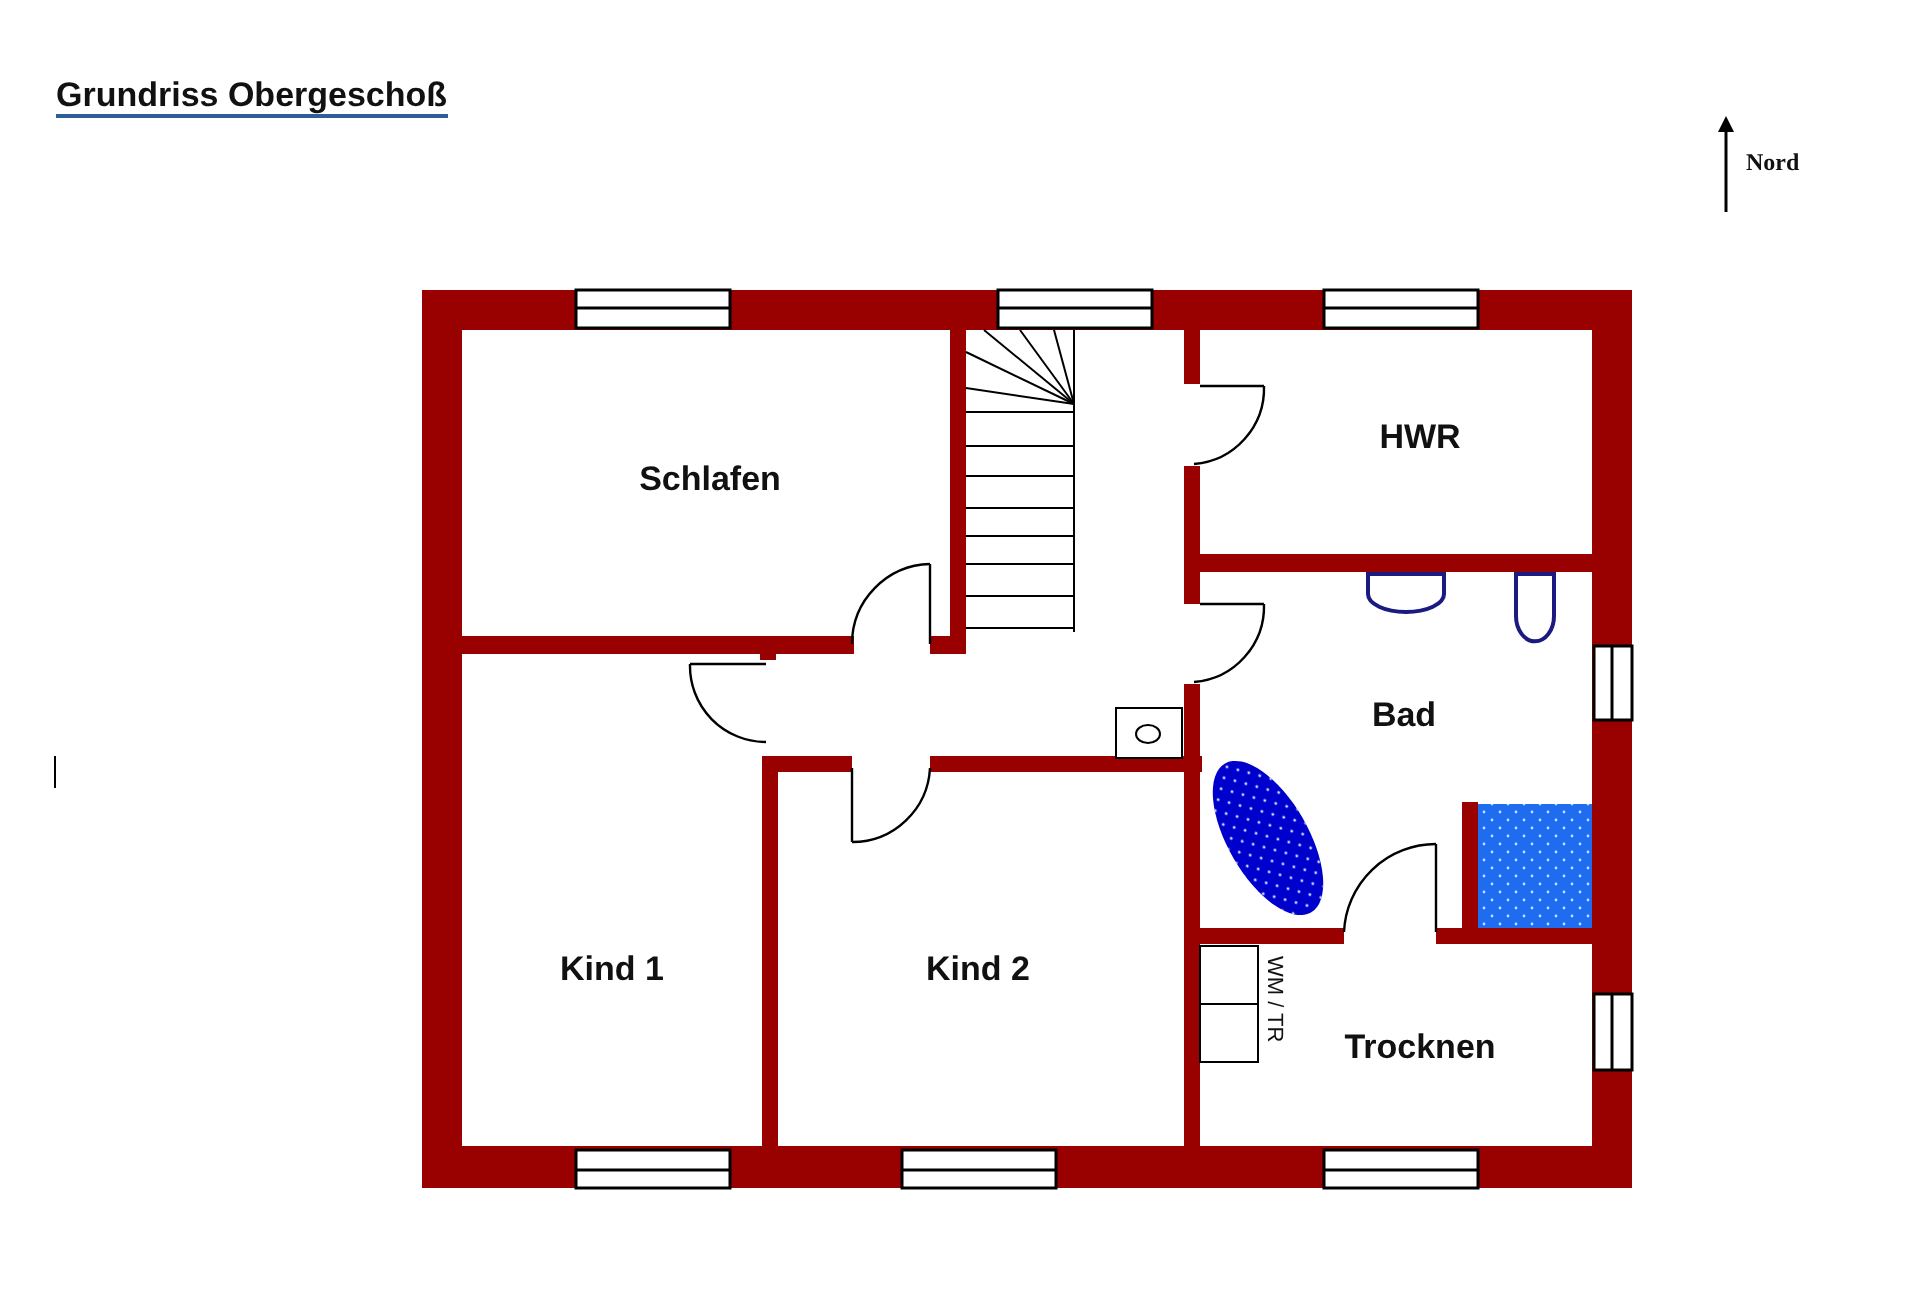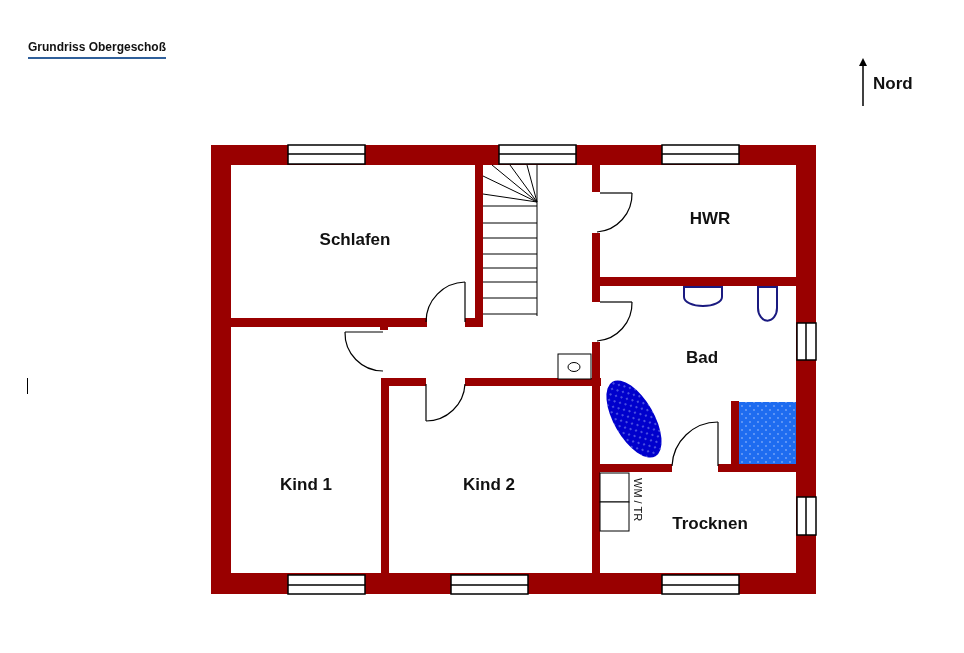--- a/index.html
+++ b/index.html
@@ -1,21 +1,21 @@
 <!DOCTYPE html>
 <html><head>
 <meta charset="utf-8">
 <style>
   html, body { margin:0; padding:0; background:#ffffff; }
   body { width:964px; height:653px; position:relative; overflow:hidden;
          font-family:"Liberation Sans", sans-serif; }
-  .title { position:absolute; left:28px; top:38px; font-size:12px; font-weight:bold;
+  .title { position:absolute; left:28px; top:38px; font-size:17px; font-weight:bold;
            color:#111; border-bottom:2px solid #2f5f9a; line-height:19px; }
   .north { position:absolute; left:858px; top:58px; width:70px; height:50px; }
-  .north-label { position:absolute; left:873px; top:74px; font-size:17px; font-weight:bold; color:#111; }
+  .north-label { position:absolute; left:873px; top:74px; font-size:12px; font-weight:bold; color:#111;font-family:Liberation Serif, serif; }
   .cursor { position:absolute; left:27px; top:378px; width:1px; height:16px; background:#000; }
   svg.plan { position:absolute; left:0; top:0; }
   .room-label { font-family:"Liberation Sans", sans-serif; font-weight:bold; font-size:17px; fill:#111; }
   .small-label { font-family:"Liberation Sans", sans-serif; font-size:11px; fill:#111; }
 </style>
 </head>
 <body>
 
 <div class="title">Grundriss  Obergeschoß</div>
 

